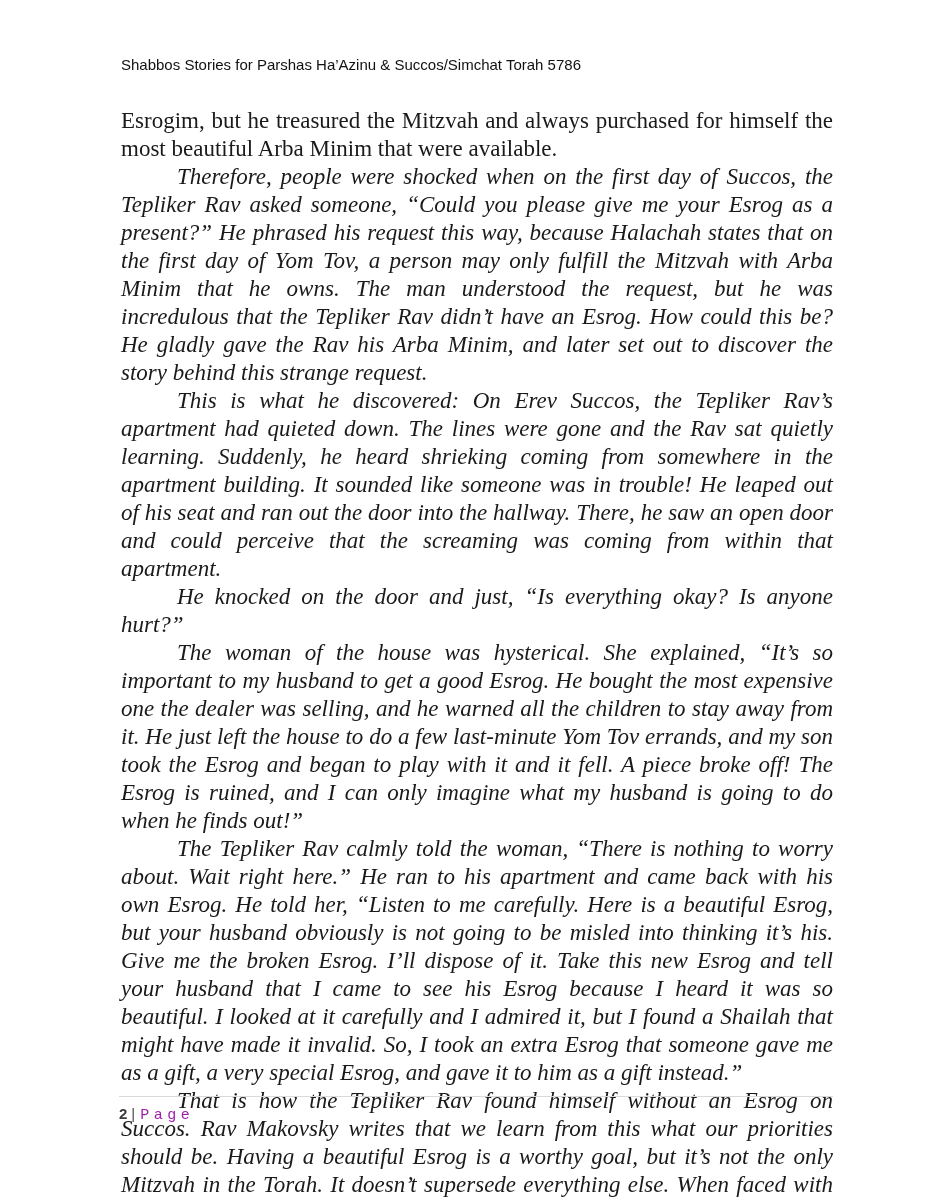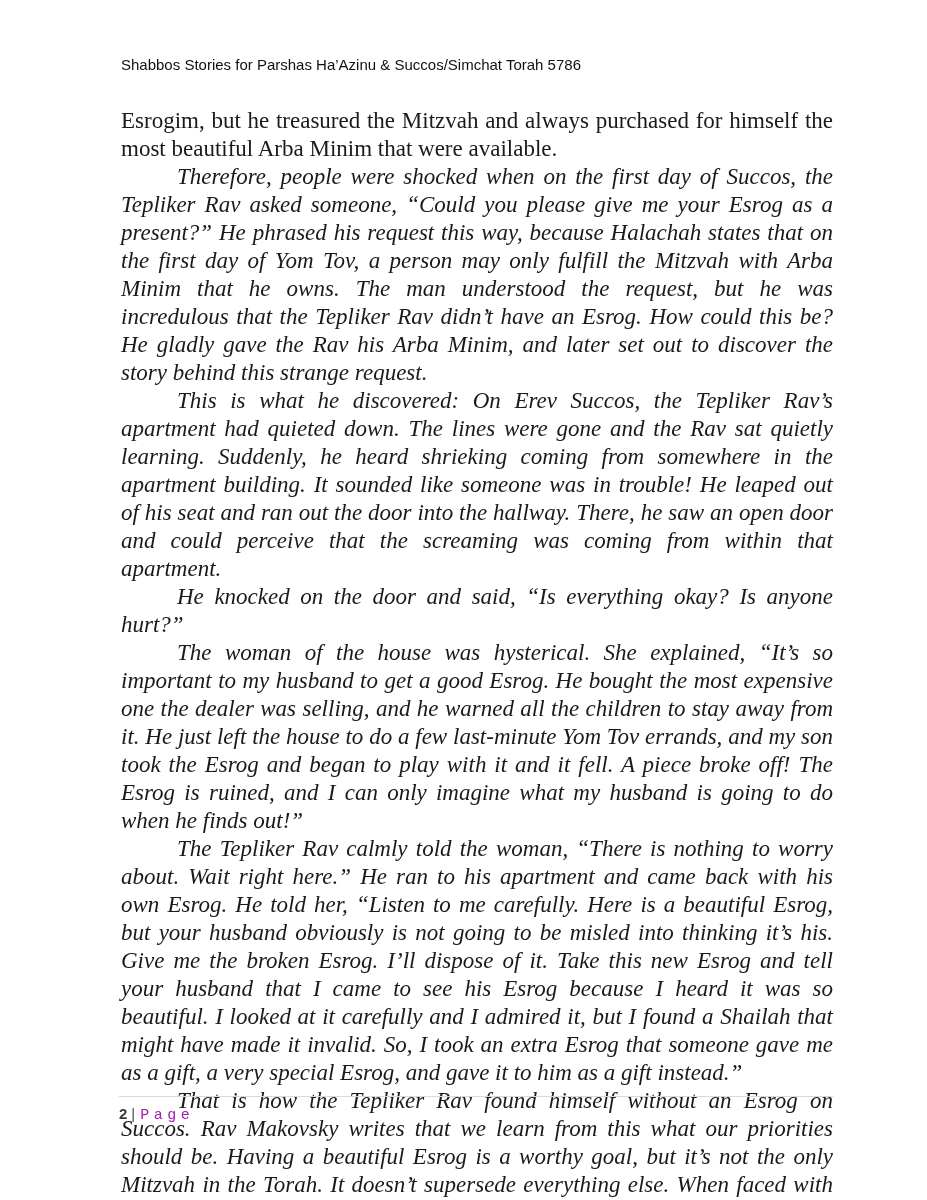--- a/index.html
+++ b/index.html
@@ -86,21 +86,21 @@
 <div class="page">
 
   <div class="doc-header">
     <span>Shabbos Stories for Parshas Ha’Azinu &amp; Succos/Simchat Torah 5786</span>
   </div>
 
   <div class="doc-body" id="doc-body">
       <p class="">Esrogim, but he treasured the Mitzvah and always purchased for himself the most beautiful Arba Minim that were available.</p>
       <p class="indent">Therefore, people were shocked when on the first day of Succos, the Tepliker Rav asked someone, “Could you please give me your Esrog as a present?” He phrased his request this way, because Halachah states that on the first day of Yom Tov, a person may only fulfill the Mitzvah with Arba Minim that he owns. The man understood the request, but he was incredulous that the Tepliker Rav didn’t have an Esrog. How could this be? He gladly gave the Rav his Arba Minim, and later set out to discover the story behind this strange request.</p>
       <p class="indent">This is what he discovered: On Erev Succos, the Tepliker Rav’s apartment had quieted down. The lines were gone and the Rav sat quietly learning. Suddenly, he heard shrieking coming from somewhere in the apartment building. It sounded like someone was in trouble! He leaped out of his seat and ran out the door into the hallway. There, he saw an open door and could perceive that the screaming was coming from within that apartment.</p>
-      <p class="indent">He knocked on the door and said, “Is everything okay? Is anyone hurt?”</p>
+      <p class="indent">He knocked on the door and just, “Is everything okay? Is anyone hurt?”</p>
       <p class="indent">The woman of the house was hysterical. She explained, “It’s so important to my husband to get a good Esrog. He bought the most expensive one the dealer was selling, and he warned all the children to stay away from it. He just left the house to do a few last-minute Yom Tov errands, and my son took the Esrog and began to play with it and it fell. A piece broke off! The Esrog is ruined, and I can only imagine what my husband is going to do when he finds out!”</p>
       <p class="indent">The Tepliker Rav calmly told the woman, “There is nothing to worry about. Wait right here.” He ran to his apartment and came back with his own Esrog. He told her, “Listen to me carefully. Here is a beautiful Esrog, but your husband obviously is not going to be misled into thinking it’s his. Give me the broken Esrog. I’ll dispose of it. Take this new Esrog and tell your husband that I came to see his Esrog because I heard it was so beautiful. I looked at it carefully and I admired it, but I found a Shailah that might have made it invalid. So, I took an extra Esrog that someone gave me as a gift, a very special Esrog, and gave it to him as a gift instead.”</p>
       <p class="indent">That is how the Tepliker Rav found himself without an Esrog on Succos. Rav Makovsky writes that we learn from this what our priorities should be. Having a beautiful Esrog is a worthy goal, but it’s not the only Mitzvah in the Torah. It doesn’t supersede everything else. When faced with the choice between having a magnificent Esrog or doing an exquisite act of Chesed, the Tepliker Rav knew which to choose!</p>
       <p class=" attribution">Reprinted from the Succos 2480 email of Rabbi Yehuda Winzelberg’s Torah U’Tefilah.</p>
     </div>
 
   <div class="doc-footer">
     <div class="footer-rule"></div>
     <div class="footer-text">
       <span class="num">2</span><span class="sep">|</span><span class="label">Page</span>

